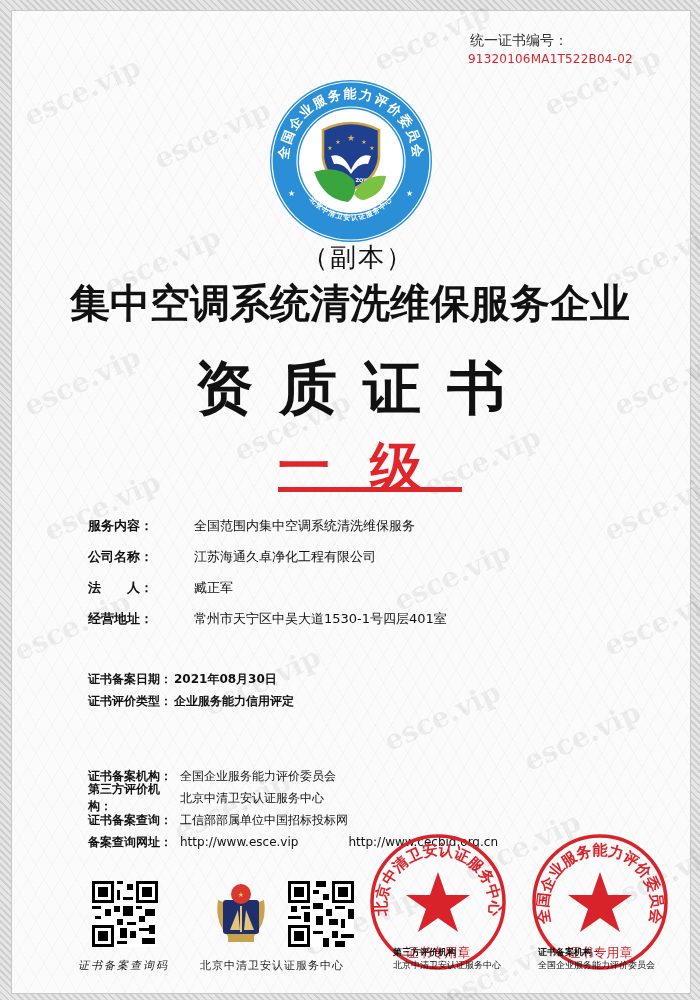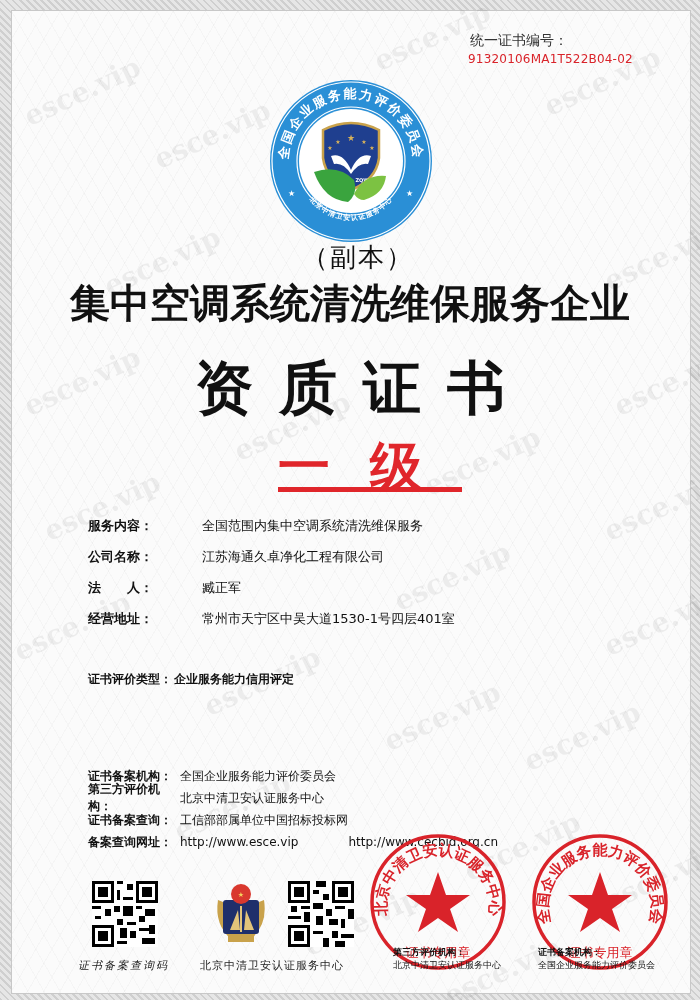--- a/index.html
+++ b/index.html
@@ -32,21 +32,21 @@
   .logo { position:absolute; left:268px; top:78px; width:166px; height:166px; }
 
   .copy-label { position:absolute; left:0; width:700px; top:240px; text-align:center; font-size:26px; color:#111; letter-spacing:2px;padding-left:8px; }
   .title-main { position:absolute; left:0; width:700px; top:276px; text-align:center; font-size:40px; font-weight:bold; color:#111; letter-spacing:0px; }
   .title-sub { position:absolute; left:0; width:700px; top:350px; text-align:center; font-size:58px; font-weight:bold; color:#111; letter-spacing:26px; padding-left:26px; box-sizing:border-box; }
   .grade { position:absolute; left:0; width:700px; top:432px; text-align:center; font-size:52px; font-weight:bold; color:#e0262b; letter-spacing:40px; padding-left:40px; box-sizing:border-box;text-decoration:underline; }
 
   .info { position:absolute; left:88px; top:510px; }
   .info-row { height:31px; display:flex; align-items:center; font-size:13px; color:#111; }
   .info-row .k { font-weight:bold; width:98px; display:inline-flex; justify-content:space-between; }
-  .info-row .v { margin-left:16px; }
+  .info-row .v { margin-left:8px; }
 
   .meta { position:absolute; left:88px; top:668px; }
   .meta-row { height:22px; display:flex; align-items:center; font-size:12px; font-weight:bold; color:#111; }
   .meta-row .v { margin-left:2px; }
 
   .reg { position:absolute; left:88px; top:765px; }
   .reg-row { height:22px; display:flex; align-items:center; font-size:12px; color:#111; }
   .reg-row .k { font-weight:bold; width:92px; }
   .reg-row .v2 { margin-left:50px; }
 
@@ -143,20 +143,24 @@
     <span class="k">法　　人：</span>
     <span class="v">臧正军</span>
   </div>
   <div class="info-row">
     <span class="k">经营地址：</span>
     <span class="v">常州市天宁区中吴大道1530-1号四层401室</span>
   </div>
 </div>
 
 <div class="meta">
+  <div class="meta-row">
+    <span>证书备案日期：</span>
+    <span class="v">2021年08月30日</span>
+  </div>
   <div class="meta-row">
     <span>证书评价类型：</span>
     <span class="v">企业服务能力信用评定</span>
   </div>
 </div>
 
 <div class="reg">
   <div class="reg-row">
     <span class="k">证书备案机构：</span>
     <span>全国企业服务能力评价委员会</span>

